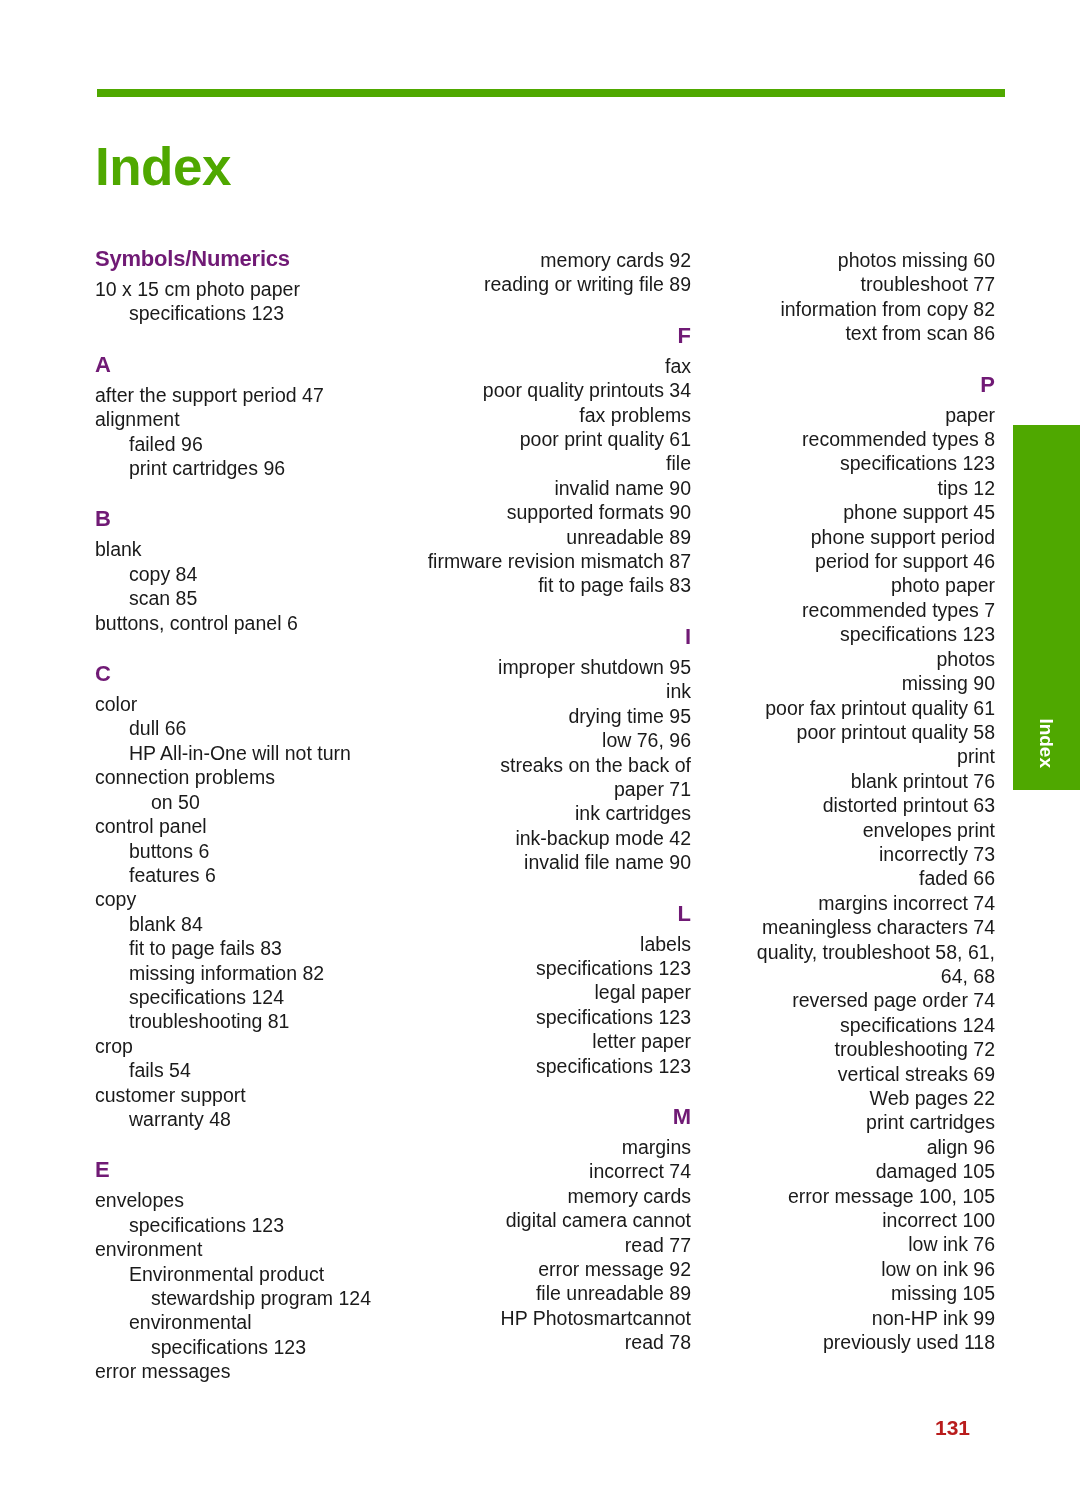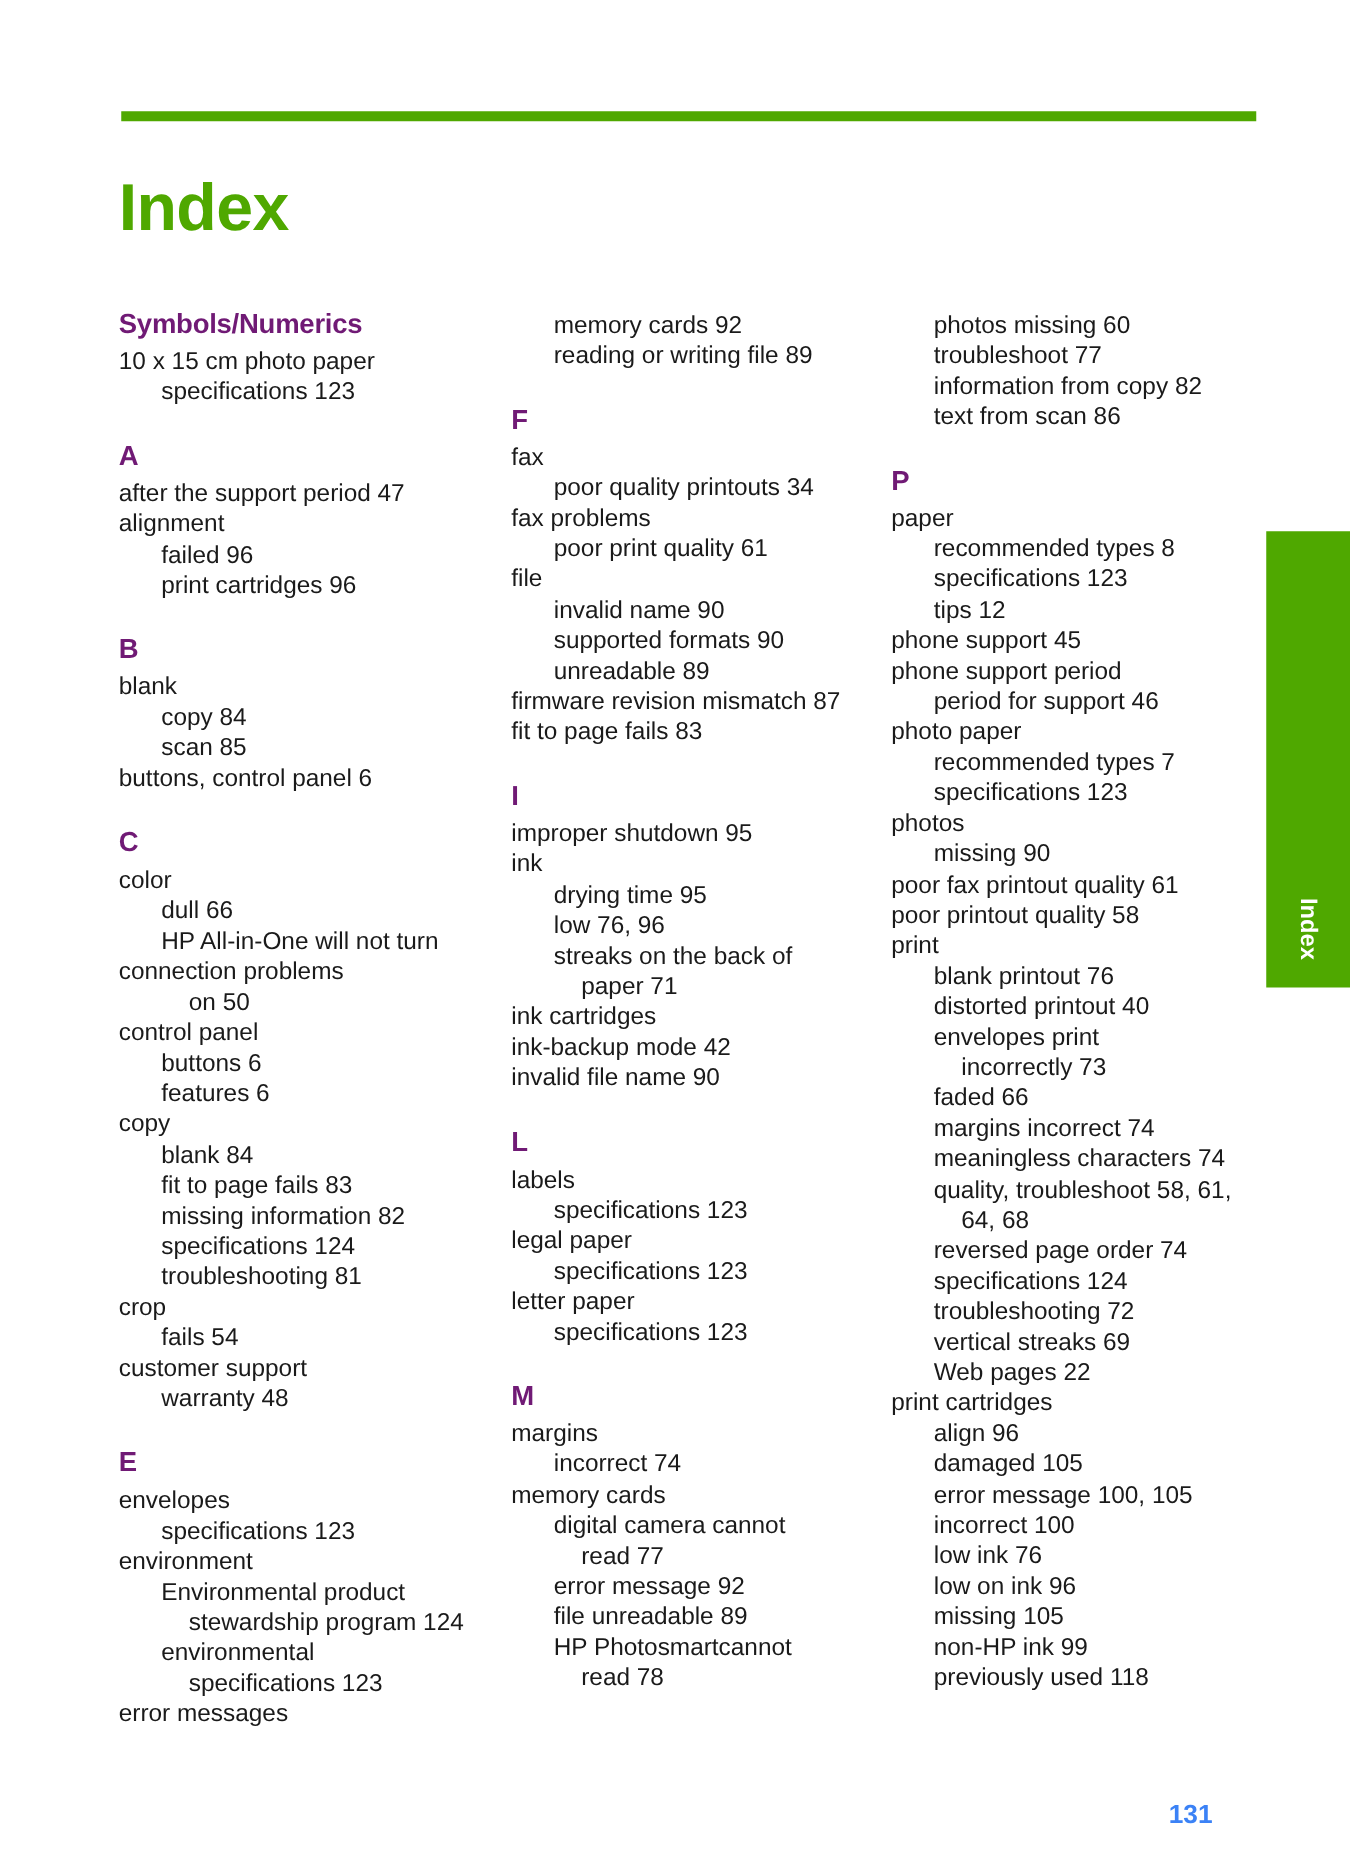--- a/index.html
+++ b/index.html
@@ -76,21 +76,21 @@
     top: 248px;
     width: 912px;
     display: flex;
     gap: 0;
   }
   .col {
     width: 304px;
     box-sizing: border-box;
     padding-right: 12px;
   }
-  .col-2, .col-3 { padding-left: 10px; }
+  .col-2, .col-3 { padding-left: 10px; text-align: right; }
 
   .sec-letter {
     font-size: 22px;
     font-weight: bold;
     color: #701a75;
     line-height: 1.0;
     margin: 0 0 5px 0;
     height: 24px;
   }
   .sec-letter.symbols {
@@ -108,22 +108,21 @@
   .lvl0 { padding-left: 0; text-indent: 0; }
   .lvl1 { padding-left: 34px; text-indent: 0; }
   .lvl2 { padding-left: 56px; text-indent: 0; }
 
   .page-number {
     position: absolute;
     left: 935px;
     top: 1416px;
     font-size: 21px;
     font-weight: bold;
-    color: #3b82f6;
-    margin-top: 24px;
+    color: #b91c1c;
   }
 </style>
 </head>
 <body>
 
 <div class="page">
 
   <div class="header-rule"></div>
 
   <h1 class="page-title">Index</h1>
@@ -256,21 +255,21 @@
           <div class="entry lvl1">period for support 46</div>
           <div class="entry lvl0">photo paper</div>
           <div class="entry lvl1">recommended types 7</div>
           <div class="entry lvl1">specifications 123</div>
           <div class="entry lvl0">photos</div>
           <div class="entry lvl1">missing 90</div>
           <div class="entry lvl0">poor fax printout quality 61</div>
           <div class="entry lvl0">poor printout quality 58</div>
           <div class="entry lvl0">print</div>
           <div class="entry lvl1">blank printout 76</div>
-          <div class="entry lvl1">distorted printout 40</div>
+          <div class="entry lvl1">distorted printout 63</div>
           <div class="entry lvl1">envelopes print</div>
           <div class="entry lvl2">incorrectly 73</div>
           <div class="entry lvl1">faded 66</div>
           <div class="entry lvl1">margins incorrect 74</div>
           <div class="entry lvl1">meaningless characters 74</div>
           <div class="entry lvl1">quality, troubleshoot 58, 61,</div>
           <div class="entry lvl2">64, 68</div>
           <div class="entry lvl1">reversed page order 74</div>
           <div class="entry lvl1">specifications 124</div>
           <div class="entry lvl1">troubleshooting 72</div>

